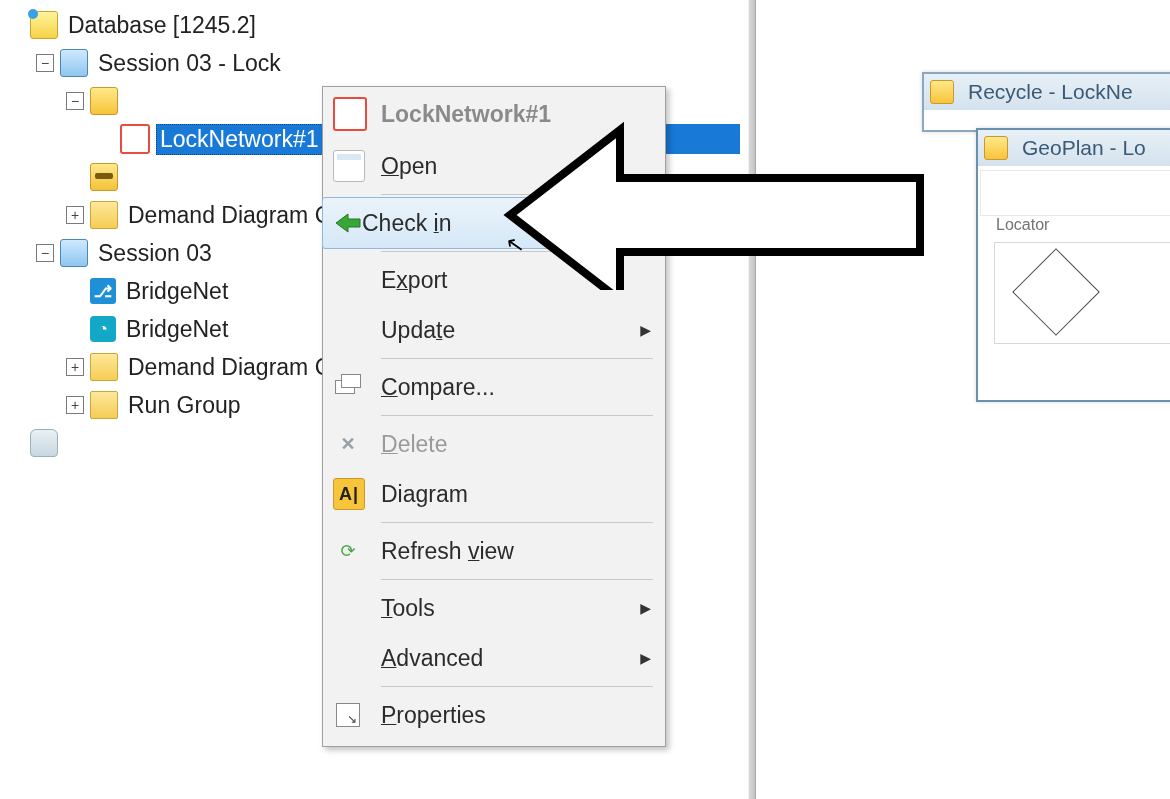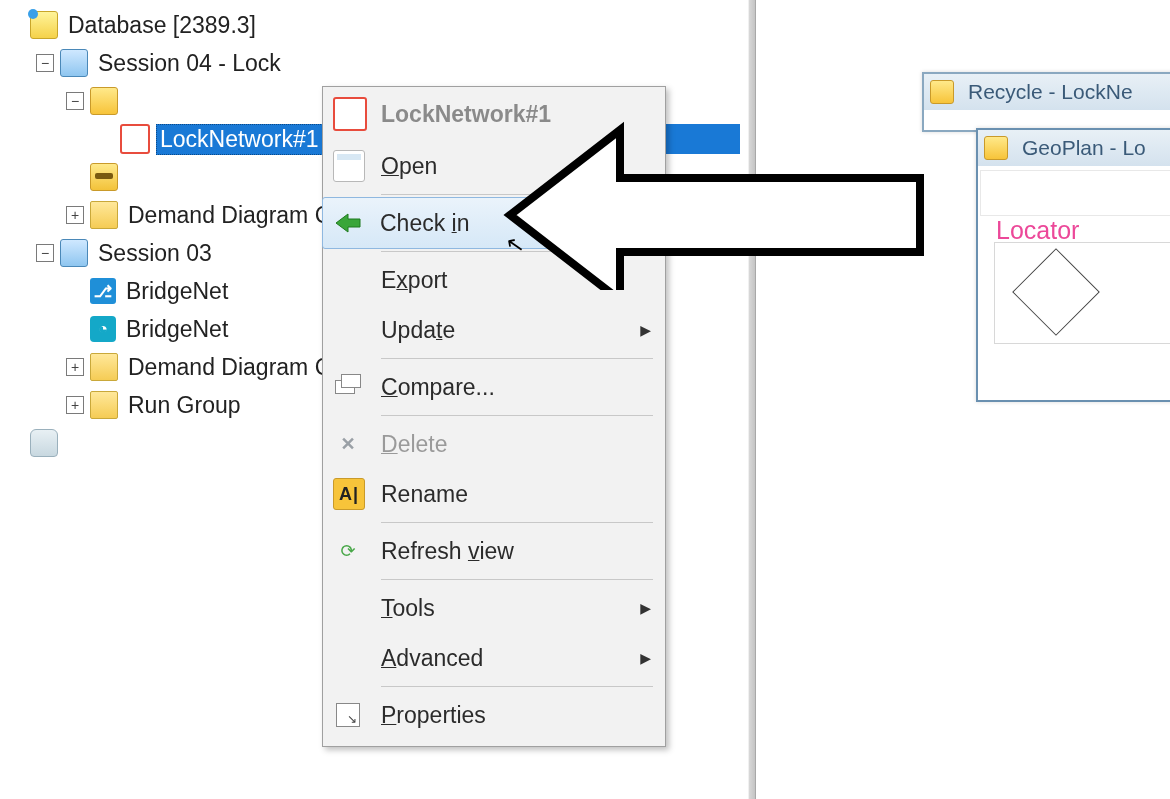--- a/index.html
+++ b/index.html
@@ -107,21 +107,21 @@
     padding-left: 58px;
     padding-right: 14px;
     color: #2b2b2b;
   }
   .menu-item.title { color: #8a8a8a; font-weight: 600; height: 54px; }
   .menu-item.disabled { color: #9a9a9a; }
   .menu-item.hover {
     background: linear-gradient(#eaf3fb,#d6e8f7);
     border: 1px solid #8fb8e0;
     margin: -1px;
-    padding-left: 57px;
+    padding-left: 39px;
     border-radius: 3px;
   }
   .menu .mi-icon {
     position: absolute; left: 10px; width: 30px; height: 30px;
     display:flex; align-items:center; justify-content:center;
     border-radius: 3px; font-size:18px;
   }
   .menu .mi-arrow {
     margin-left: auto;
     font-size: 14px; color:#333;
@@ -176,48 +176,48 @@
     background: linear-gradient(#e8f0f6,#d4e2ee);
     display: flex; align-items: center;
     padding-left: 6px; gap: 8px;
     color: #3a5a78; font-size: 21px; white-space: nowrap;
     overflow: hidden;
   }
   .win1 { left: 922px; top: 72px; width: 260px; height: 56px; }
   .win2 { left: 976px; top: 128px; width: 210px; height: 270px; border-color:#6a90b0; }
   .locator-label {
     position: absolute; left: 18px; top: 86px;
-    color: #ec4899; font-size: 25px;
+    color: #737373; font-size: 16px;
   }
   .locator-box {
     position:absolute; left:16px; top:112px; right:10px; height:100px;
     border: 1px solid #d8d8d8; background:#fff;
   }
   .locator-diamond {
     position:absolute; left:30px; top:18px; width:60px; height:60px;
     border:1px solid #444; transform: rotate(45deg);
   }
   .win2 .blank-toolbar { position:absolute; left:2px; right:2px; top:40px; height:44px; background:#fff; border:1px solid #e8e8e8; }
 </style>
 </head>
 <body>
 
 <div class="tree">
 
   <div class="tree-row">
     <span class="expander-space"></span>
     <span class="node-icon icon-db"></span>
-    <span class="tree-label">Database [2389.3]</span>
+    <span class="tree-label">Database [1245.2]</span>
   </div>
 
   <div class="tree-row">
     <span class="indent"></span>
     <span class="expander">−</span>
     <span class="node-icon icon-session"></span>
-    <span class="tree-label">Session 04 - Lock</span>
+    <span class="tree-label">Session 03 - Lock</span>
   </div>
 
   <div class="tree-row">
     <span class="indent"></span>
       <span class="indent"></span>
     <span class="expander">−</span>
     <span class="node-icon icon-locknet"></span>
   </div>
 
   <div class="tree-row selected-row">
@@ -332,21 +332,21 @@
   </div>
   <div class="mi-sep"></div>
 
   <div class="menu-item disabled">
     <span class="mi-icon ic-delete">✕</span>
     <span><span class="mi-underline">D</span>elete</span>
   </div>
 
   <div class="menu-item">
     <span class="mi-icon ic-rename">A|</span>
-    <span>Rename</span>
+    <span>Diagram</span>
   </div>
 
   <div class="mi-sep"></div>
 
   <div class="menu-item">
     <span class="mi-icon ic-refresh">⟳</span>
     <span>Refresh <span class="mi-underline">v</span>iew</span>
   </div>
   <div class="mi-sep"></div>
 

